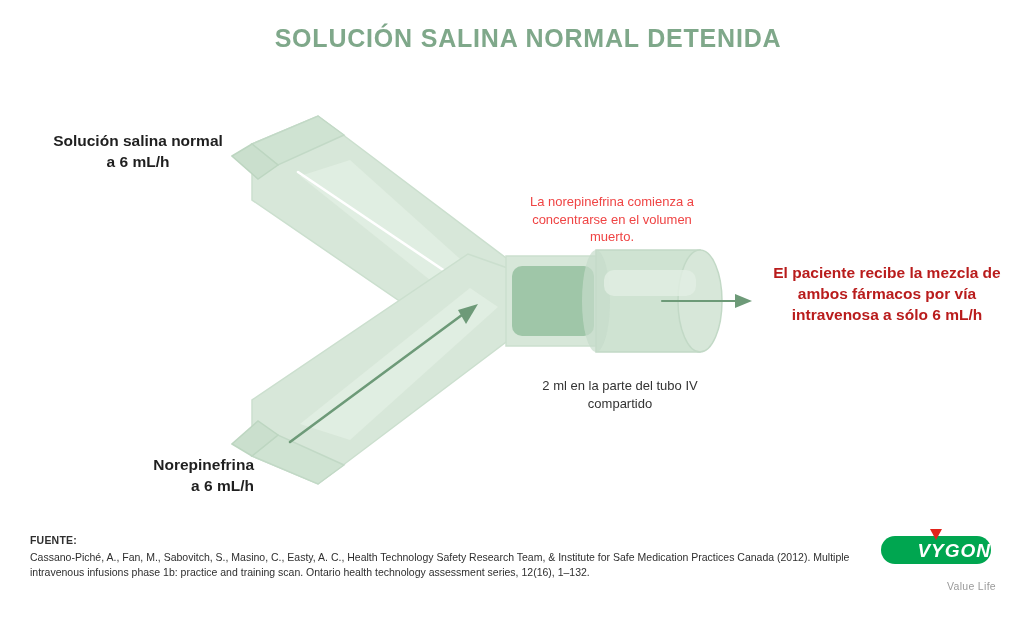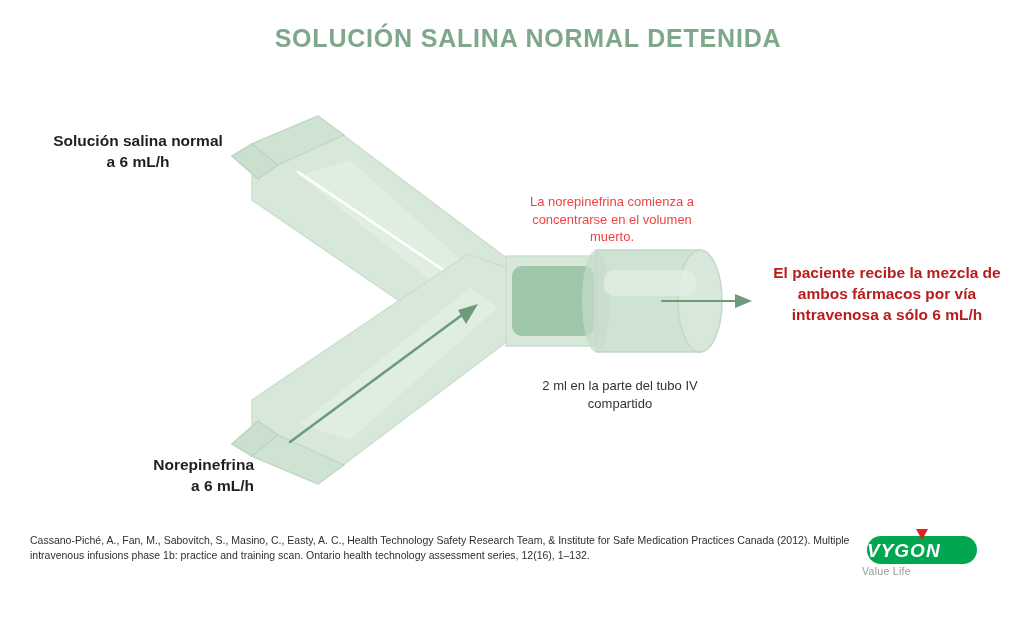--- a/index.html
+++ b/index.html
@@ -106,24 +106,24 @@
   #source .src-head {
     font-weight: bold;
     font-size: 10.5px;
     letter-spacing: 0.2px;
     margin-bottom: 2px;
   }
 
   
   #logo {
     position: absolute;
-    right: 42px;
+    right: 28px;
     top: 536px;
     width: 120px;
-    text-align: left;
+    text-align: right;
   }
   #logo .logo-pill {
     position: relative;
     background: #00a650;
     border-radius: 14px;
     padding: 5px 0 4px;
     width: 110px;
     margin: 0 auto;
   }
   #logo .logo-word {
@@ -139,21 +139,21 @@
     top: -7px;
     left: 50%;
     margin-left: -6px;
     width: 0;
     height: 0;
     border-left: 6px solid transparent;
     border-right: 6px solid transparent;
     border-top: 11px solid #e2231a;
   }
   #logo .logo-tag {
-    margin-top: 1px;
+    margin-top: 16px;
     color: #9a9a9a;
     font-size: 10.5px;
     letter-spacing: 0.3px;
   }
 </style>
 </head>
 <body>
 
 <div id="title">SOLUCIÓN SALINA NORMAL DETENIDA</div>
 
@@ -222,20 +222,21 @@
   <div>a 6 mL/h</div>
 </div>
 
 <div class="callout" id="label-deadvolume">La norepinefrina comienza a concentrarse en el volumen muerto.</div>
 
 <div class="callout" id="label-sharedtube">2 ml en la parte del tubo IV compartido</div>
 
 <div class="callout" id="label-patient">El paciente recibe la mezcla de ambos fármacos por vía intravenosa a sólo 6 mL/h</div>
 
 <div id="source">
+  <div class="src-head">FUENTE:</div>
   <div>Cassano-Piché, A., Fan, M., Sabovitch, S., Masino, C., Easty, A. C., Health Technology Safety Research Team, &amp; Institute for Safe Medication Practices Canada (2012). Multiple intravenous infusions phase 1b: practice and training scan. Ontario health technology assessment series, 12(16), 1–132.</div>
 </div>
 
 <div id="logo">
   <div class="logo-pill">
     <div class="logo-drop"></div>
     <div class="logo-word">VYGON</div>
   </div>
   <div class="logo-tag">Value Life</div>
 </div>

